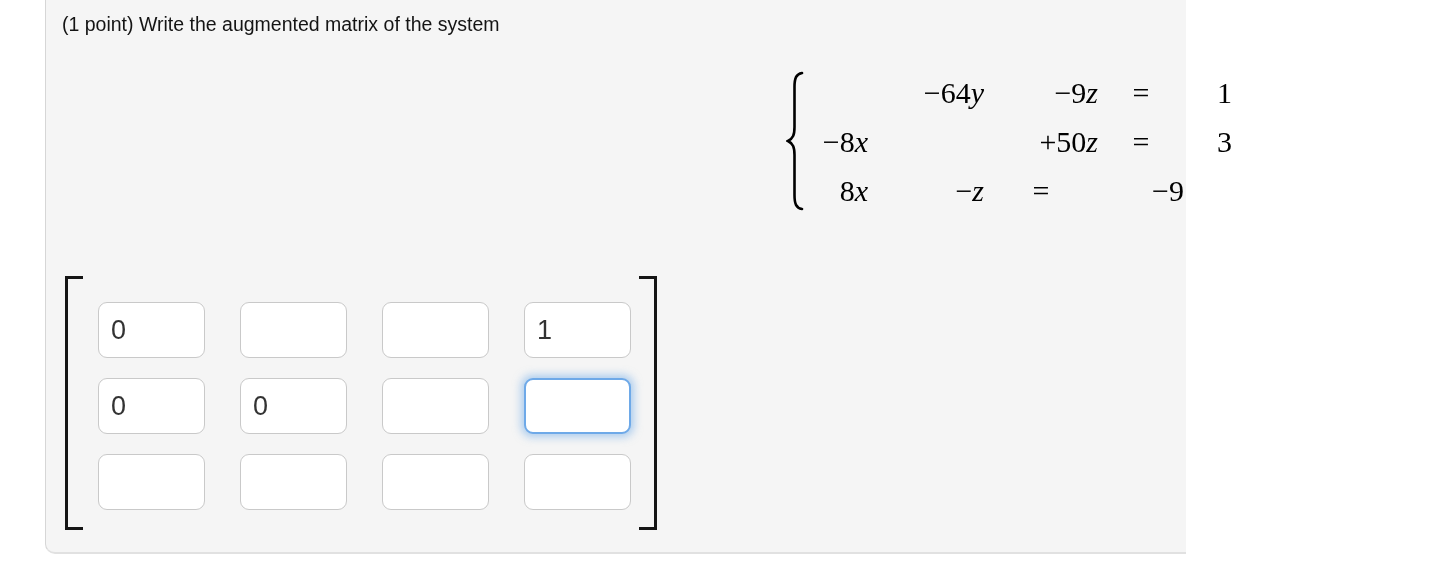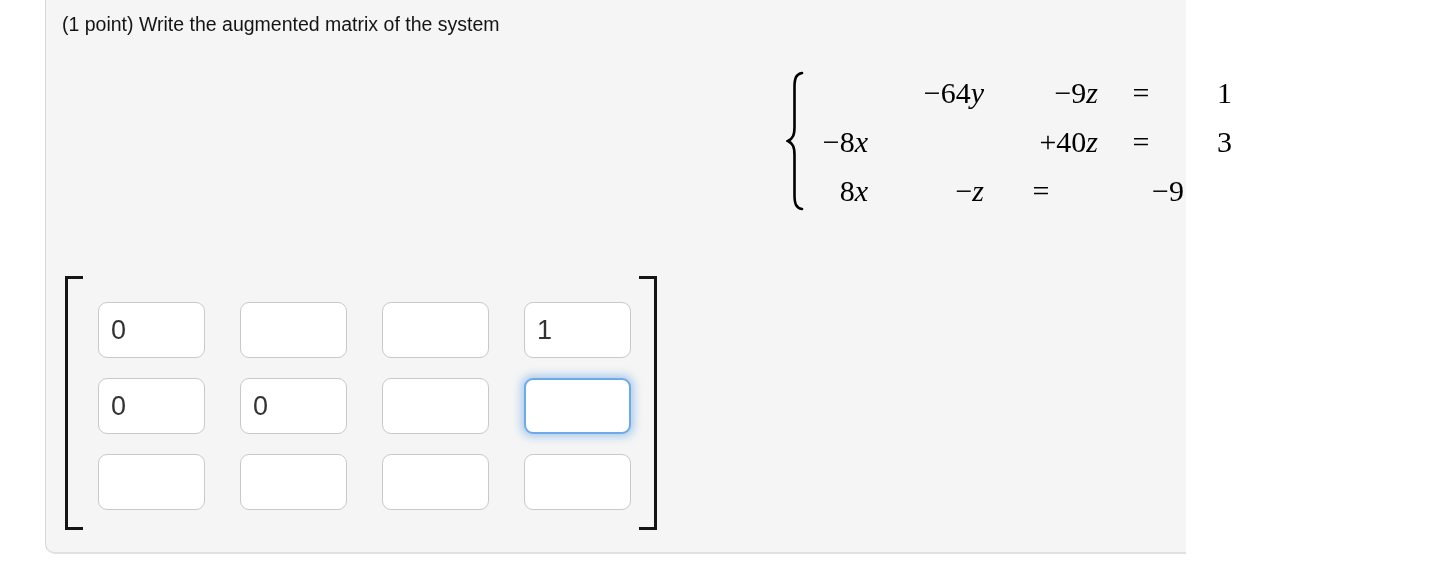--- a/index.html
+++ b/index.html
@@ -52,21 +52,21 @@
   <div class="eq-grid">
 
     <div class="eq-cell"><span></span><i></i></div>
     <div class="eq-cell"><span>−64</span><i>y</i></div>
     <div class="eq-cell"><span>−9</span><i>z</i></div>
     <div class="eq-cell eq-sign">=</div>
     <div class="eq-cell">1</div>
 
     <div class="eq-cell"><span>−8</span><i>x</i></div>
     <div class="eq-cell"><span></span><i></i></div>
-    <div class="eq-cell"><span>+40</span><i>z</i></div>
+    <div class="eq-cell"><span>+50</span><i>z</i></div>
     <div class="eq-cell eq-sign">=</div>
     <div class="eq-cell">3</div>
 
     <div class="eq-cell"><span>8</span><i>x</i></div>
     <div class="eq-cell"><span>−</span><i>z</i></div>
     <div class="eq-cell eq-sign">=</div>
     <div class="eq-cell">−9</div>
   </div>
 
   <div class="bracket bracket-left"></div>

